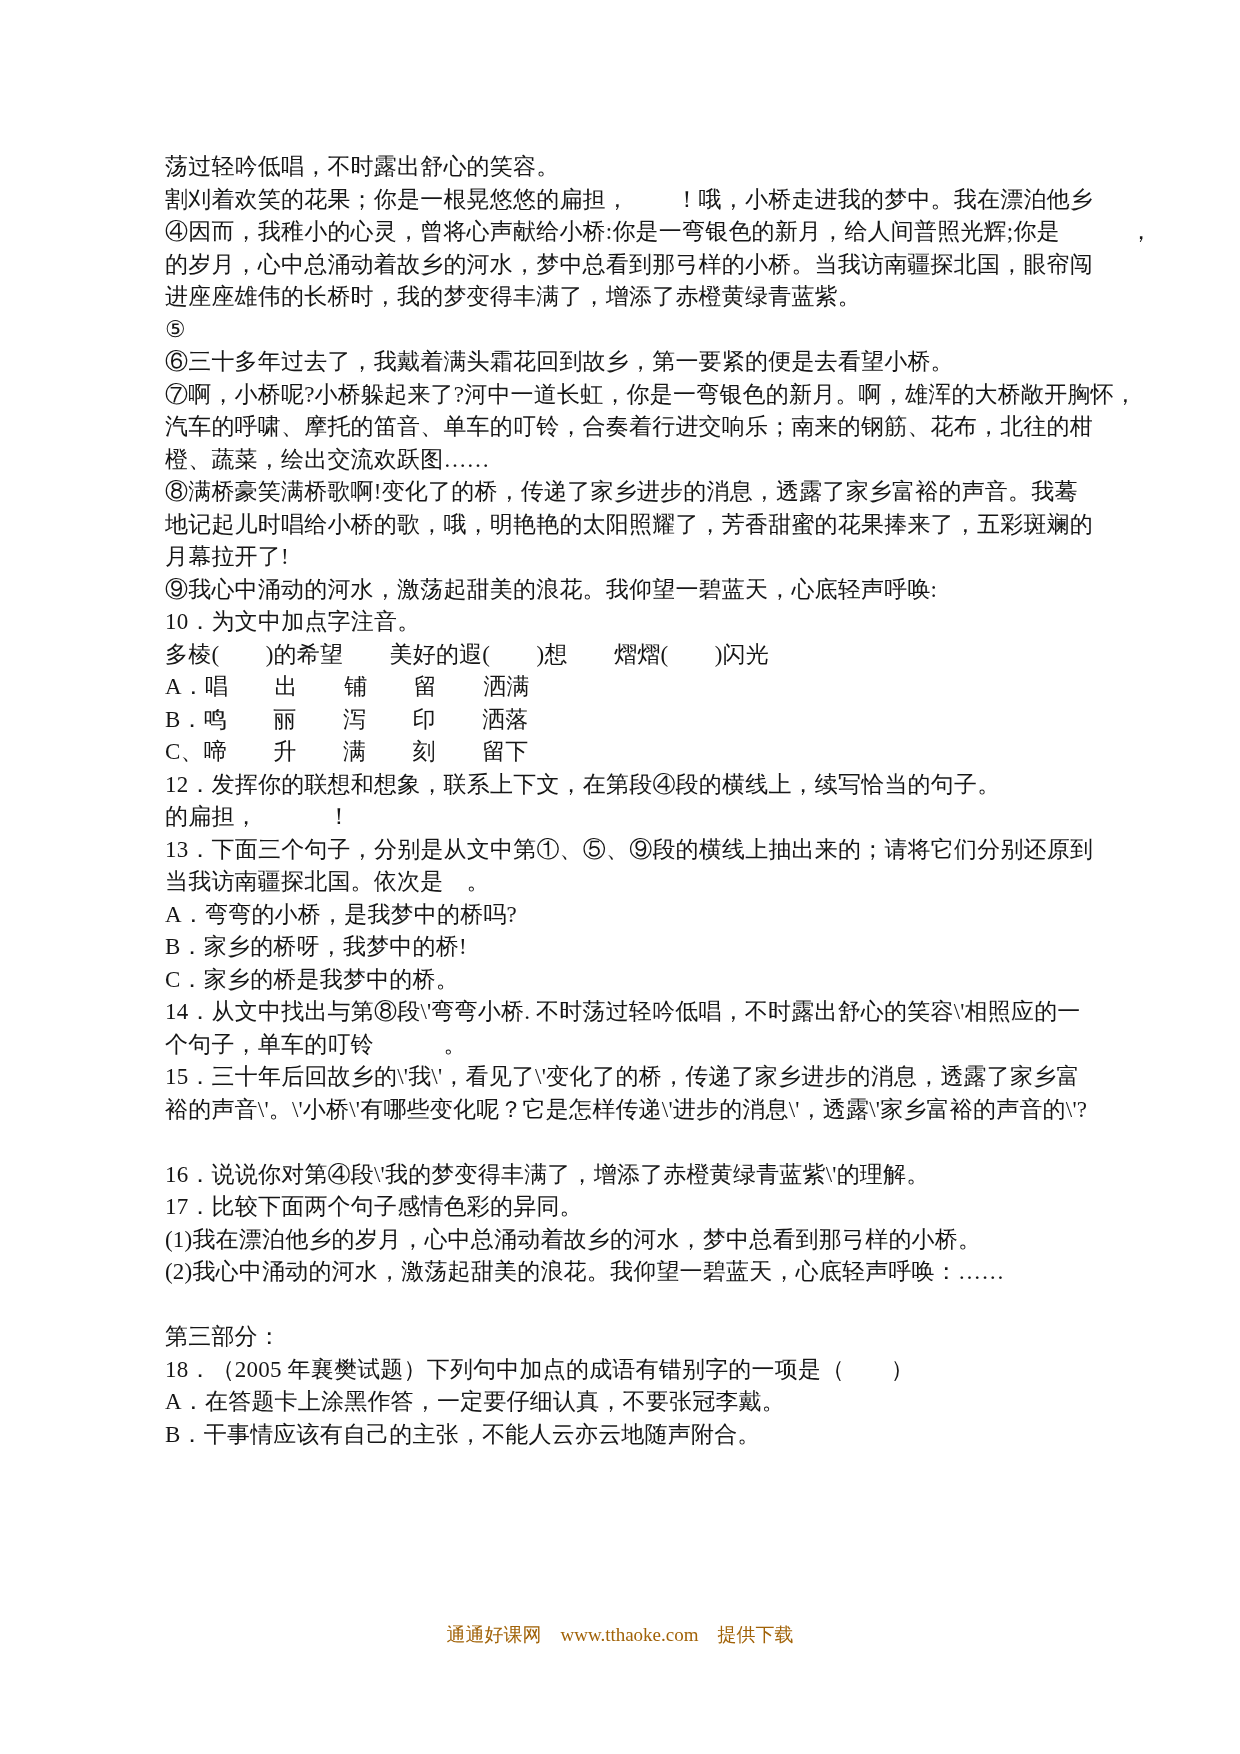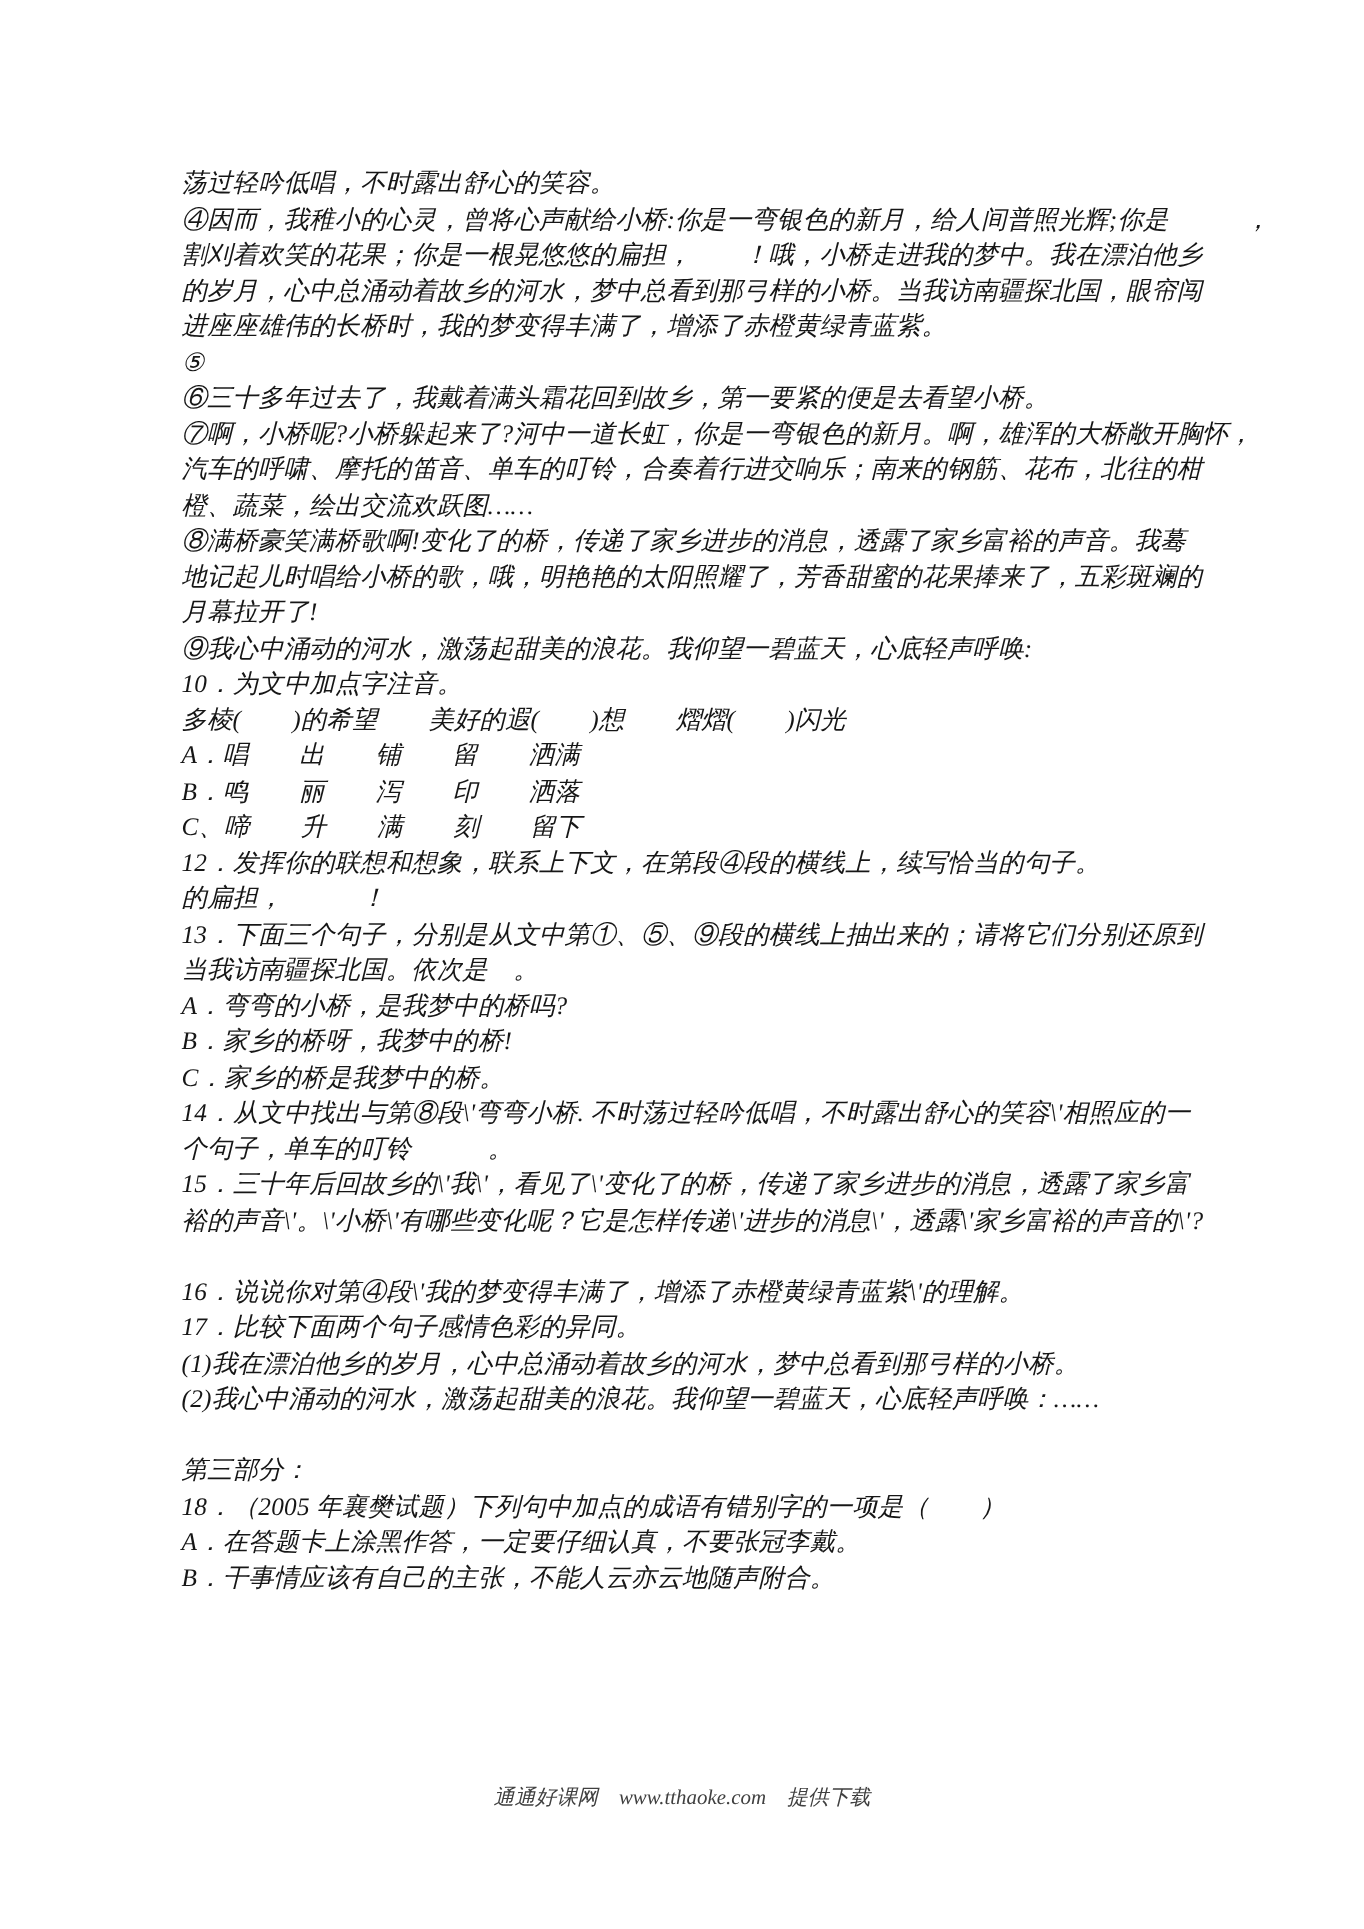--- a/index.html
+++ b/index.html
@@ -8,21 +8,20 @@
     background: #ffffff;
   }
   .page {
     position: relative;
     width: 1240px;
     height: 1754px;
     background: #ffffff;
     overflow: hidden;
     font-family: "Liberation Serif", "DejaVu Serif", serif;
     color: #161616;
-    font-style: italic;
   }
   .doc {
     position: absolute;
     left: 165px;
     top: 151px;
     width: 960px;
   }
   .doc p.line {
     margin: 0;
     padding: 0;
@@ -33,31 +32,31 @@
     letter-spacing: 0.2px;
   }
   .footer {
     position: absolute;
     left: 0;
     top: 1622px;
     width: 100%;
     text-align: center;
     font-size: 19px;
     line-height: 26px;
-    color: #404040;
+    color: #a16207;
   }
 </style>
 </head>
 <body>
 
 <div class="page">
   <main class="doc" id="doc-body">
       <p class="line">荡过轻吟低唱，不时露出舒心的笑容。</p>
+      <p class="line">割刈着欢笑的花果；你是一根晃悠悠的扁担，　　！哦，小桥走进我的梦中。我在漂泊他乡</p>
       <p class="line">④因而，我稚小的心灵，曾将心声献给小桥:你是一弯银色的新月，给人间普照光辉;你是　　　，</p>
-      <p class="line">割刈着欢笑的花果；你是一根晃悠悠的扁担，　　！哦，小桥走进我的梦中。我在漂泊他乡</p>
       <p class="line">的岁月，心中总涌动着故乡的河水，梦中总看到那弓样的小桥。当我访南疆探北国，眼帘闯</p>
       <p class="line">进座座雄伟的长桥时，我的梦变得丰满了，增添了赤橙黄绿青蓝紫。</p>
       <p class="line">⑤</p>
       <p class="line">⑥三十多年过去了，我戴着满头霜花回到故乡，第一要紧的便是去看望小桥。</p>
       <p class="line">⑦啊，小桥呢?小桥躲起来了?河中一道长虹，你是一弯银色的新月。啊，雄浑的大桥敞开胸怀，</p>
       <p class="line">汽车的呼啸、摩托的笛音、单车的叮铃，合奏着行进交响乐；南来的钢筋、花布，北往的柑</p>
       <p class="line">橙、蔬菜，绘出交流欢跃图……</p>
       <p class="line">⑧满桥豪笑满桥歌啊!变化了的桥，传递了家乡进步的消息，透露了家乡富裕的声音。我蓦</p>
       <p class="line">地记起儿时唱给小桥的歌，哦，明艳艳的太阳照耀了，芳香甜蜜的花果捧来了，五彩斑斓的</p>
       <p class="line">月幕拉开了!</p>

